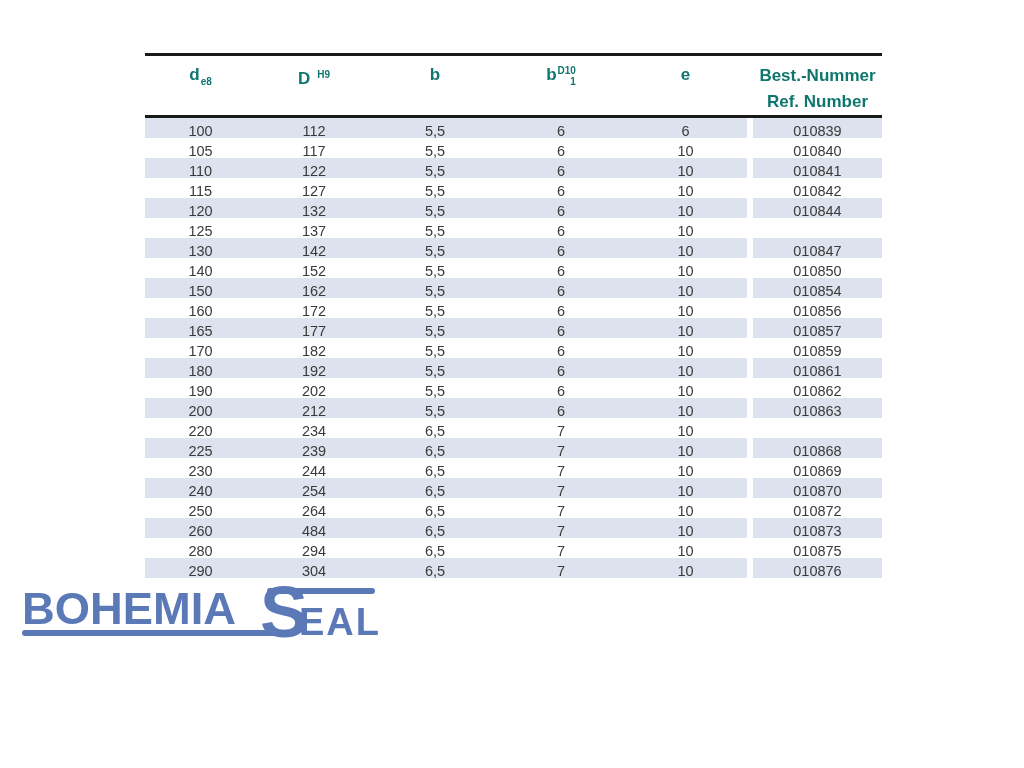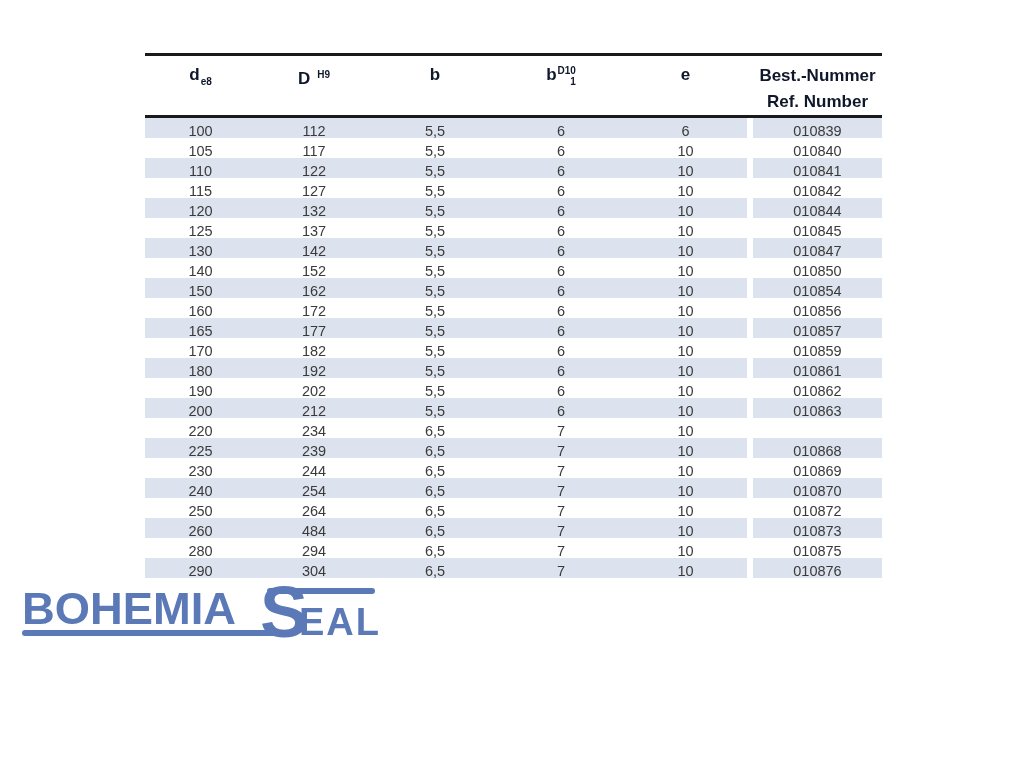--- a/index.html
+++ b/index.html
@@ -4,21 +4,21 @@
 <style>
   html,body{margin:0;padding:0;background:#fff;}
   .page{position:relative;width:1024px;height:768px;background:#ffffff;overflow:hidden;
         font-family:"Liberation Sans",sans-serif;}
 
   
   .dim-table{position:absolute;left:145px;top:53px;width:737px;}
   .rule{height:3px;background:#1a1a1a;}
   .thead{display:flex;height:59px;}
   .hcell{box-sizing:border-box;display:flex;justify-content:center;align-items:flex-start;
-         padding-top:6px;font-weight:bold;font-size:17px;color:#0f172a;line-height:26px;}
+         padding-top:6px;font-weight:bold;font-size:17px;color:#0f766e;line-height:26px;}
   .hcell.col6{flex-direction:column;align-items:center;}
   .hcell sub{font-size:10px;font-weight:bold;vertical-align:-5px;margin-left:1px;}
   .hcell sup{font-size:10px;font-weight:bold;vertical-align:6px;margin-left:7px;}
   .stack{display:inline-flex;flex-direction:column;align-items:flex-end;
          font-size:10px;line-height:1.05;transform:translateY(4px);margin-left:1px;}
   .col1{width:111px;}.col2{width:116px;}.col3{width:126px;}
   .col4{width:126px;}.col5{width:123px;}
   .col6{width:135px;border-left:6px solid #ffffff;}
   .h2line{line-height:26px;}
 
@@ -116,21 +116,20 @@
           <div class="tcell col4"><span>6</span></div>
           <div class="tcell col5"><span>10</span></div>
           <div class="tcell col6"><span>010844</span></div>
         </div>
         <div class="trow">
           <div class="tcell col1"><span>125</span></div>
           <div class="tcell col2"><span>137</span></div>
           <div class="tcell col3"><span>5,5</span></div>
           <div class="tcell col4"><span>6</span></div>
           <div class="tcell col5"><span>10</span></div>
-          <div class="tcell col6"><span>010845</span></div>
         </div>
         <div class="trow striped">
           <div class="tcell col1"><span>130</span></div>
           <div class="tcell col2"><span>142</span></div>
           <div class="tcell col3"><span>5,5</span></div>
           <div class="tcell col4"><span>6</span></div>
           <div class="tcell col5"><span>10</span></div>
           <div class="tcell col6"><span>010847</span></div>
         </div>
         <div class="trow">

